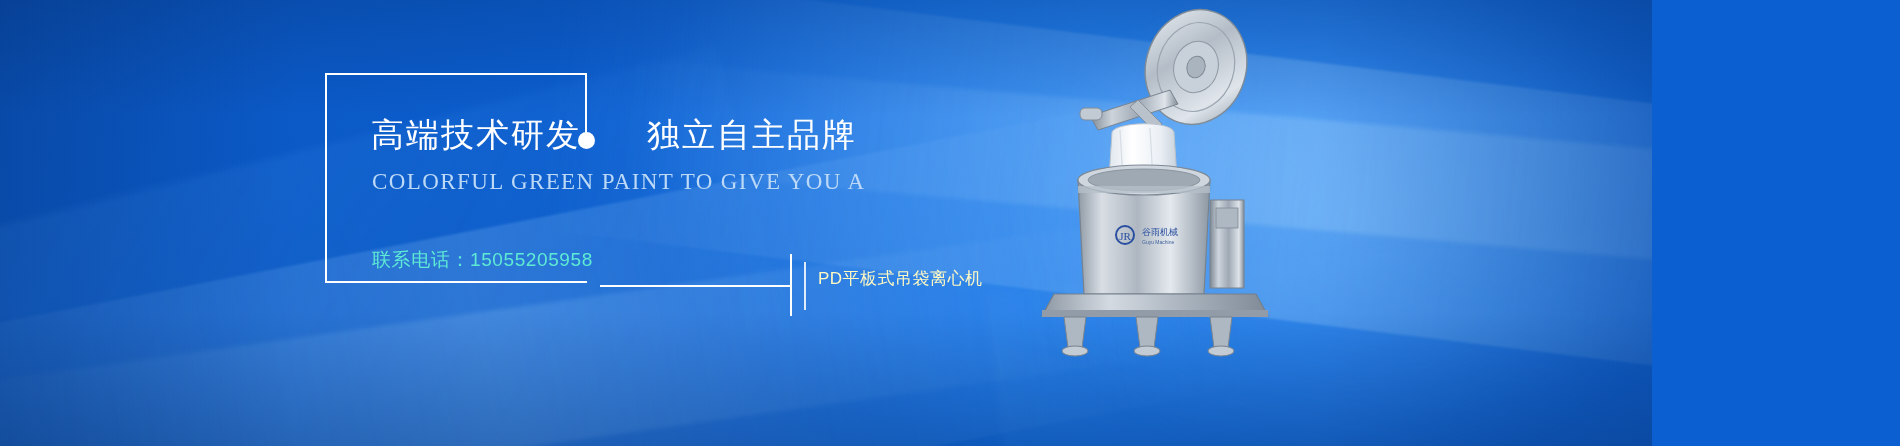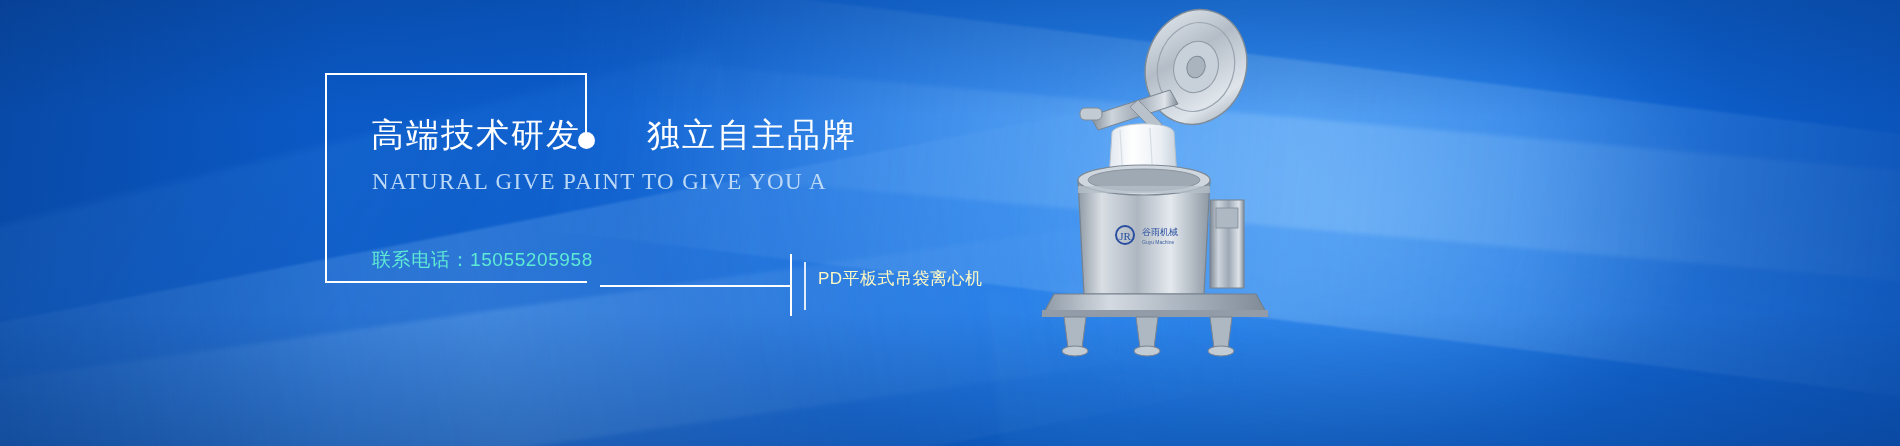--- a/index.html
+++ b/index.html
@@ -6,21 +6,21 @@
     margin: 0;
     padding: 0;
     background: #0b5fd0;
   }
   body {
     font-family: "Liberation Sans", sans-serif;
   }
 
   .banner {
     position: relative;
-    width: 1900px;
+    width: 1652px;
     height: 446px;
     overflow: hidden;
     background: #0d63d6;
   }
 
   
   .bg-base {
     position: absolute;
     inset: 0;
     background:
@@ -241,21 +241,21 @@
   <div class="frame-top-ext"></div>
   <div class="frame-drop"></div>
   <div class="frame-dot"></div>
 
   <div class="headline">
     <span>高端技术研发</span>
     <span class="gap"></span>
     <span>独立自主品牌</span>
   </div>
 
-  <div class="sub-en">NATURAL GIVE PAINT TO GIVE YOU A</div>
+  <div class="sub-en">COLORFUL GREEN PAINT TO GIVE YOU A</div>
   <div class="phone">联系电话：15055205958</div>
 
   <div class="caption-line"></div>
   <div class="caption-tick"></div>
   <div class="caption-tick2"></div>
   <div class="caption-text">PD平板式吊袋离心机</div>
 
   <div class="machine">
     <svg width="290" height="360" viewBox="0 0 290 360" xmlns="http://www.w3.org/2000/svg">
       <defs>

